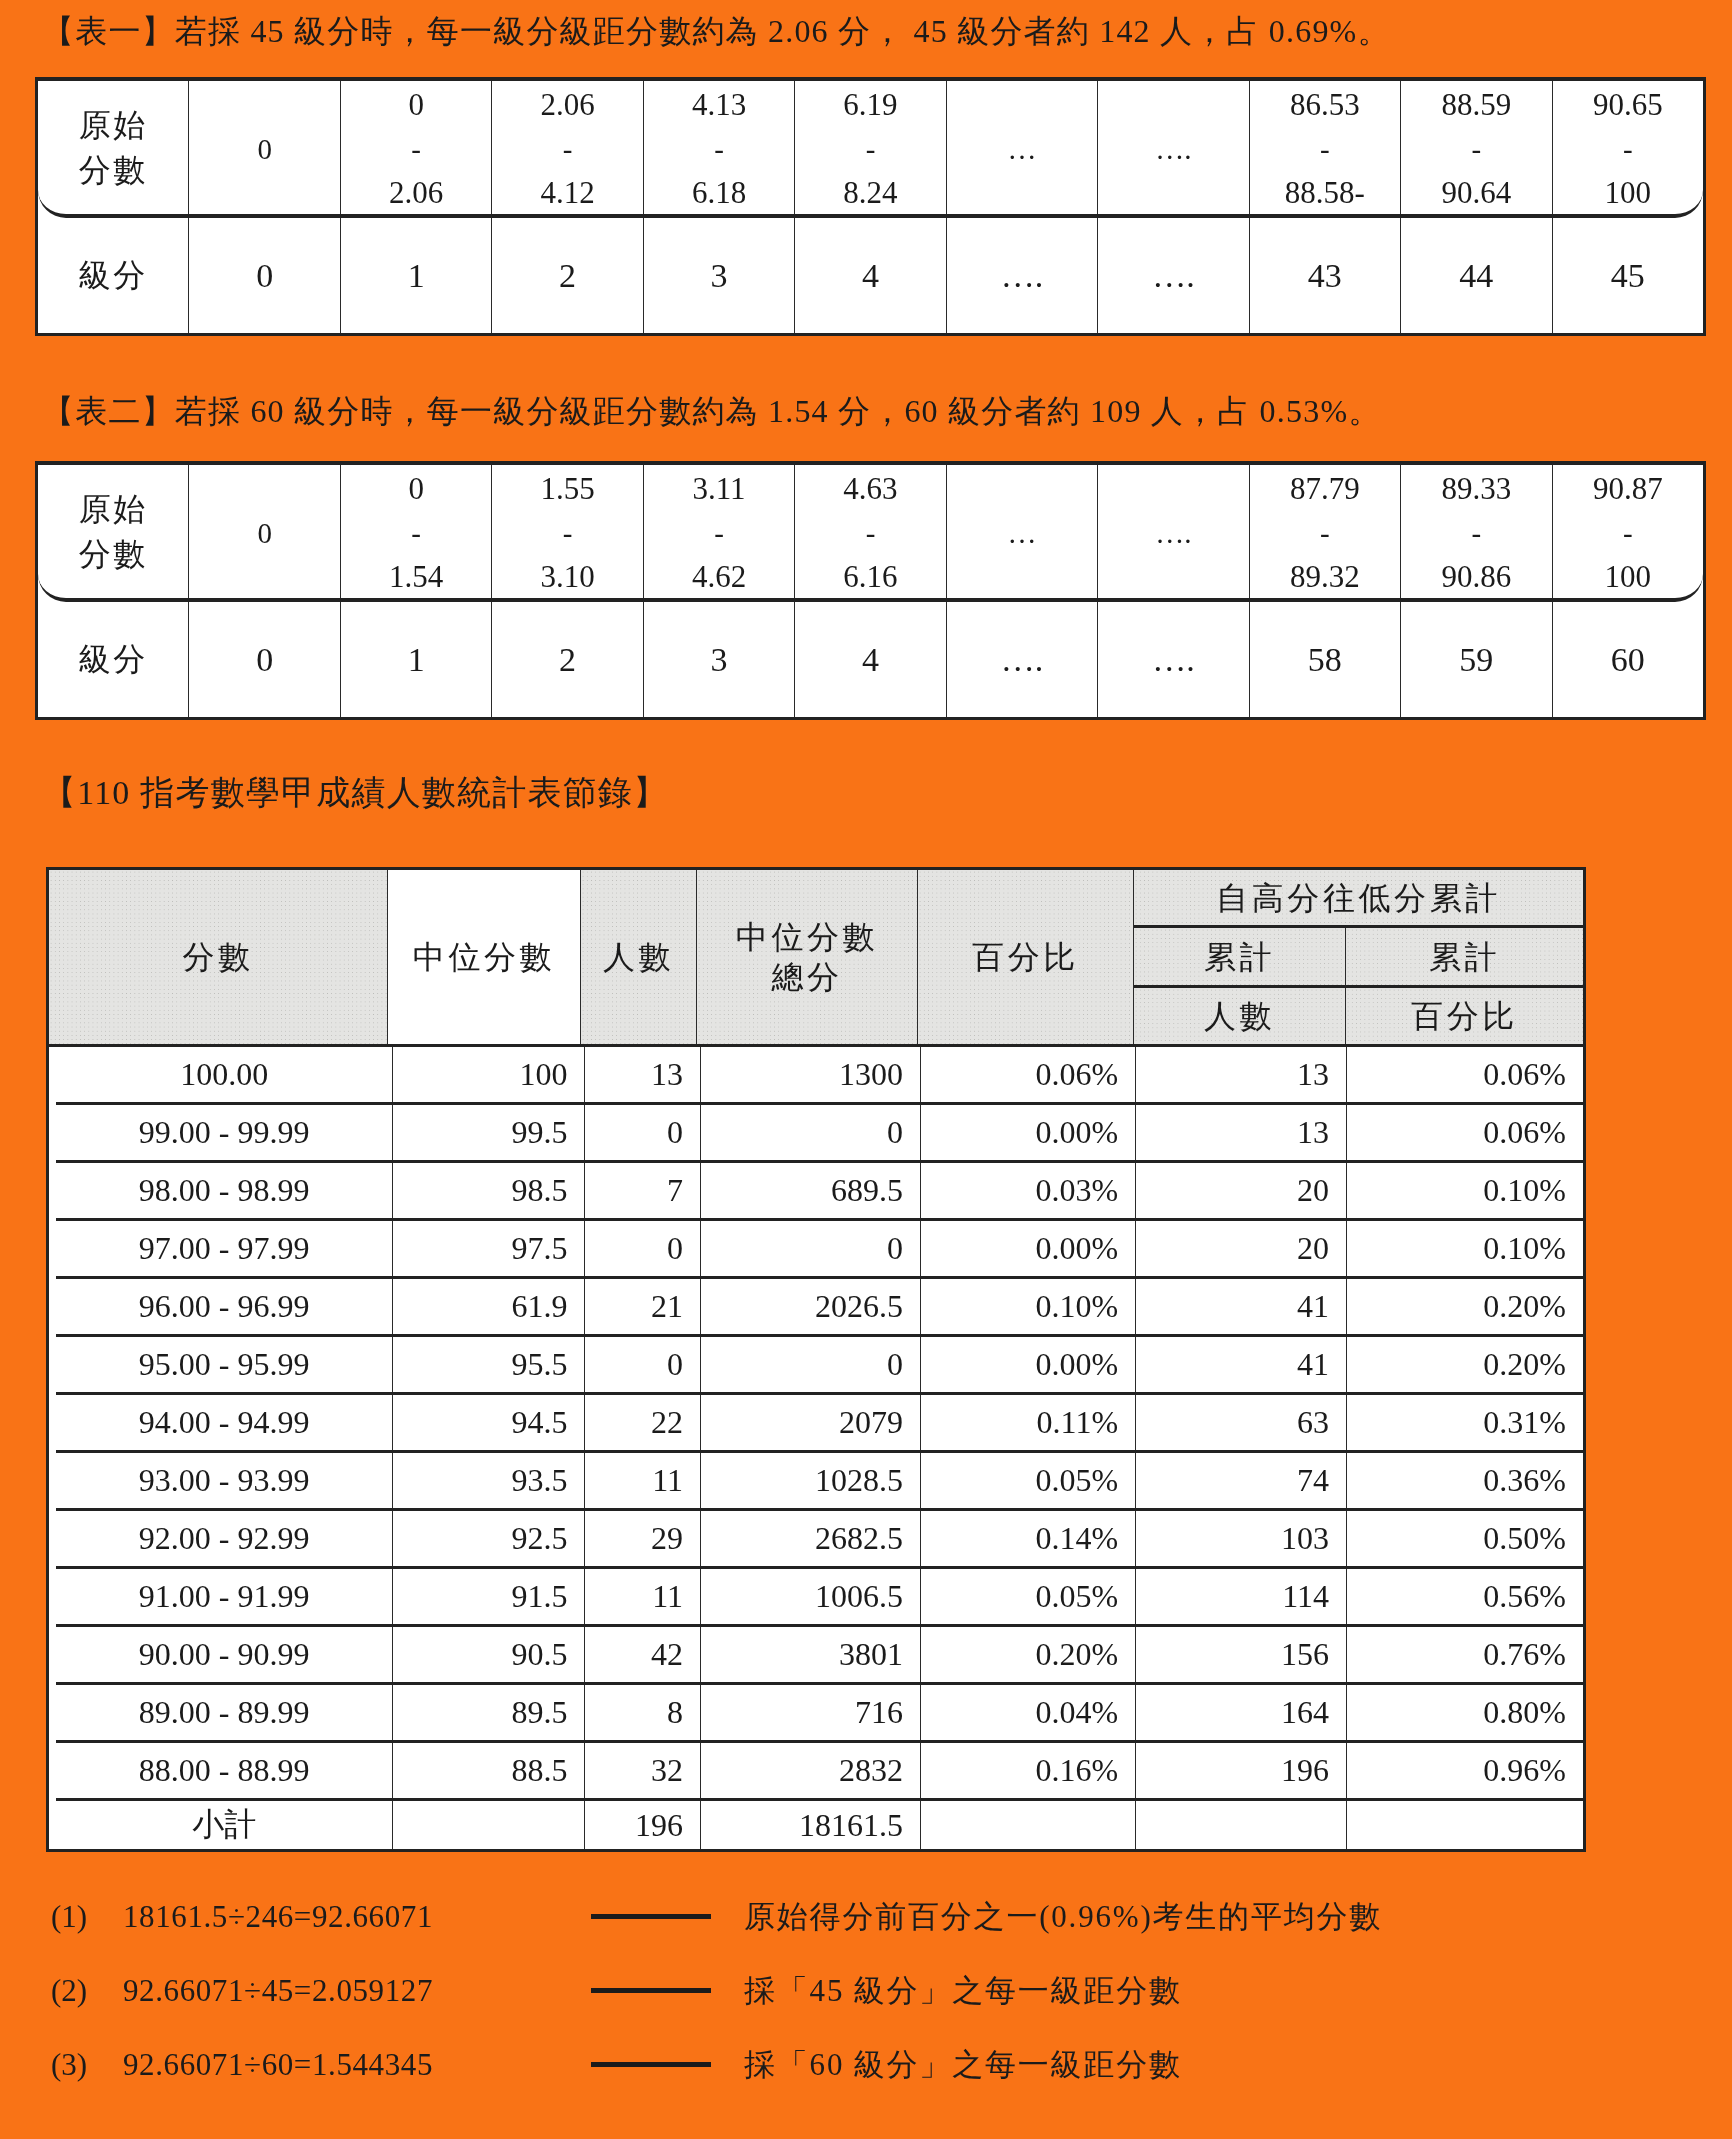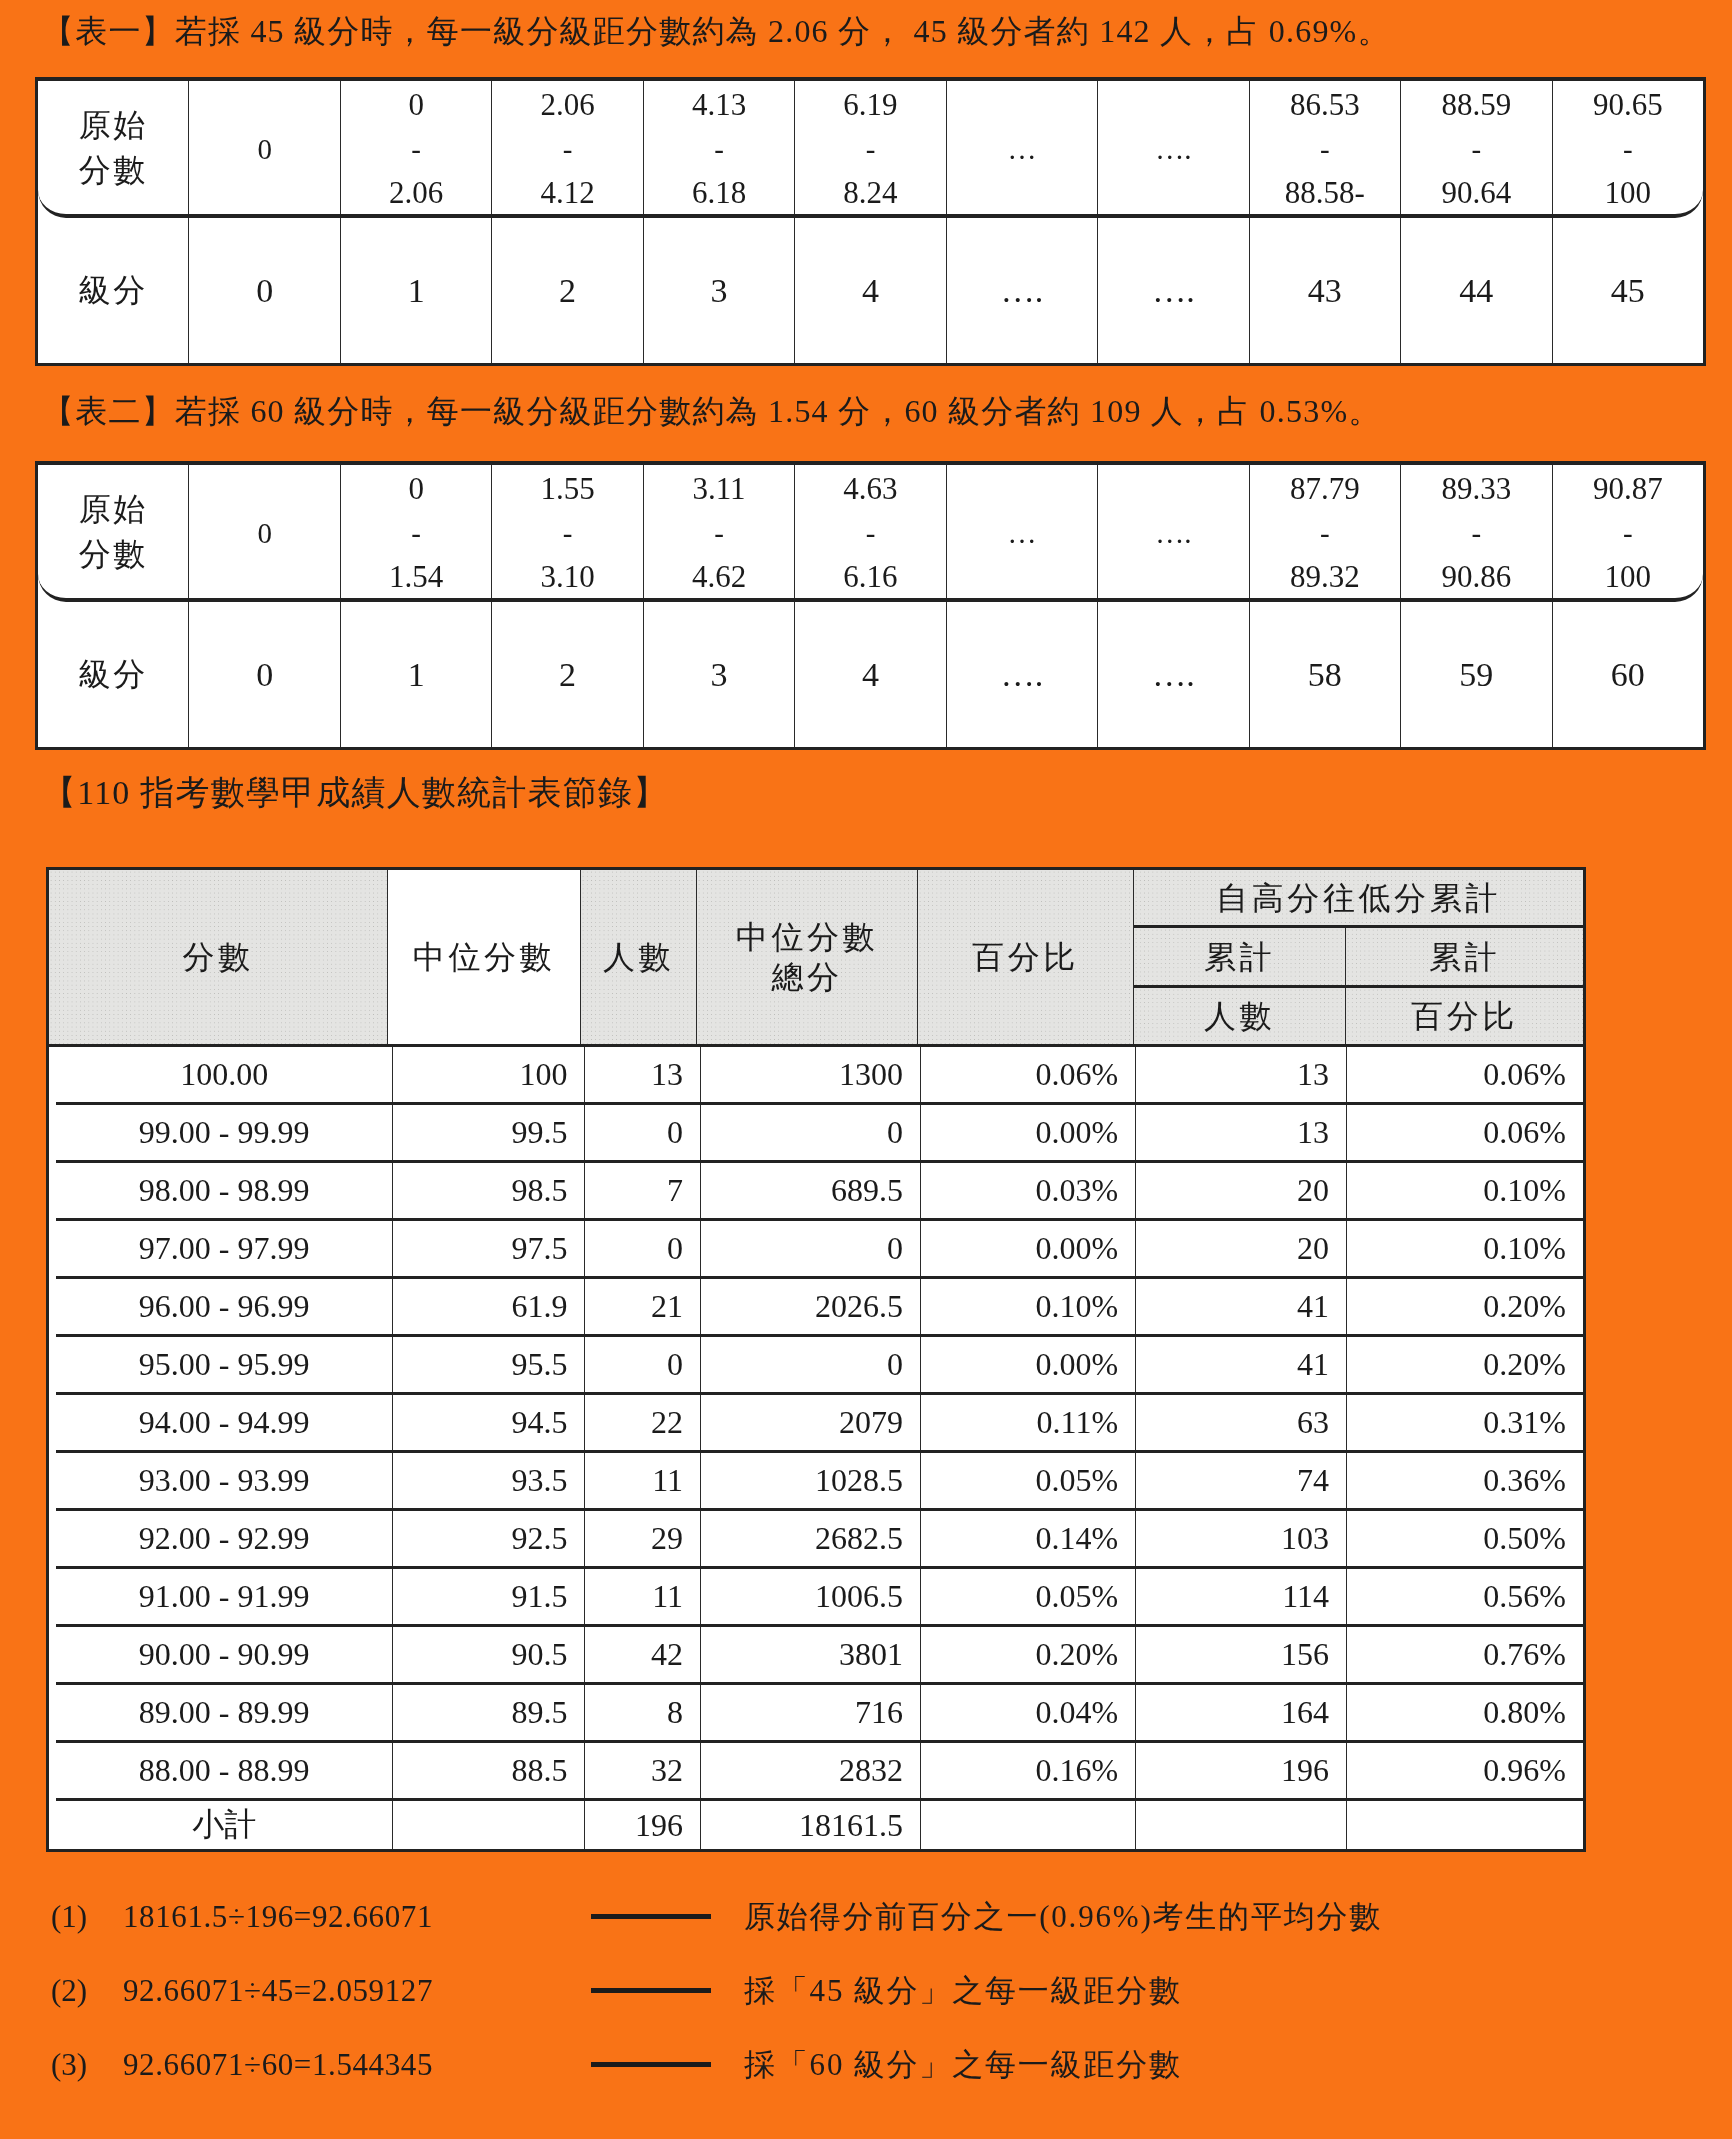--- a/index.html
+++ b/index.html
@@ -15,21 +15,21 @@
   #t1-title { top:9.6px; }
   #t2-title { top:390px; }
   #t3-title { top:770px; font-size:34px; }
 
   
   .tbl { position:absolute; left:35px; width:1671px; border:3px solid #222; border-top-width:4.2px; background:#fff; }
   #tbl1 { top:77px; }
   #tbl2 { top:461px; }
   .trow { display:flex; width:100%; }
   .trow.ranges { height:137px; border-bottom:4.2px solid #222;border-radius:28px; }
-  .trow.grades { height:145px; }
+  .trow.grades { height:115px; }
   .tbl .cell { flex:1; border-right:1.8px solid #2a2a2a; display:flex; flex-direction:column; align-items:center; overflow:hidden; }
   .tbl .cell:last-child { border-right:none; }
   .cell.rng { justify-content:space-between; padding:8.4px 0 6px; font-size:31px; line-height:1.0; }
   .cell.rng .mid { font-size:29px; line-height:0.9; }
   .cell.grade { justify-content:center; font-size:34px; }
   .cell.lbl { justify-content:center; font-size:32px; letter-spacing:2.4px; line-height:1.4; }
 
   
   #tbl3 { position:absolute; left:46px; top:867px; width:1540px; border:3px solid #222; background:#fff; }
   .hgrid {
@@ -372,21 +372,21 @@
       <div class="d w3 num">18161.5</div>
       <div class="d w4 num"></div>
       <div class="d w5 num"></div>
       <div class="d w6 num"></div>
     </div>
   </div>
 
   <div class="notes">
     <div class="note">
       <span class="n">(1)</span>
-      <span class="f">18161.5÷196=92.66071</span>
+      <span class="f">18161.5÷246=92.66071</span>
       <span class="dash"></span>
       <span class="t">原始得分前百分之一(0.96%)考生的平均分數</span>
     </div>
     <div class="note">
       <span class="n">(2)</span>
       <span class="f">92.66071÷45=2.059127</span>
       <span class="dash"></span>
       <span class="t">採「45 級分」之每一級距分數</span>
     </div>
     <div class="note">

